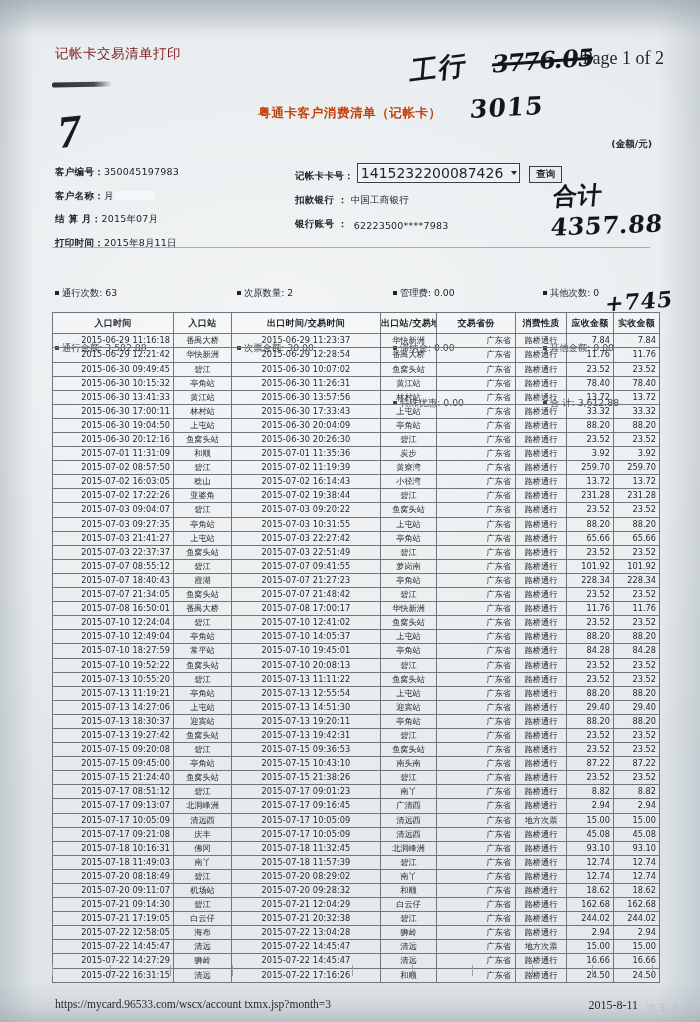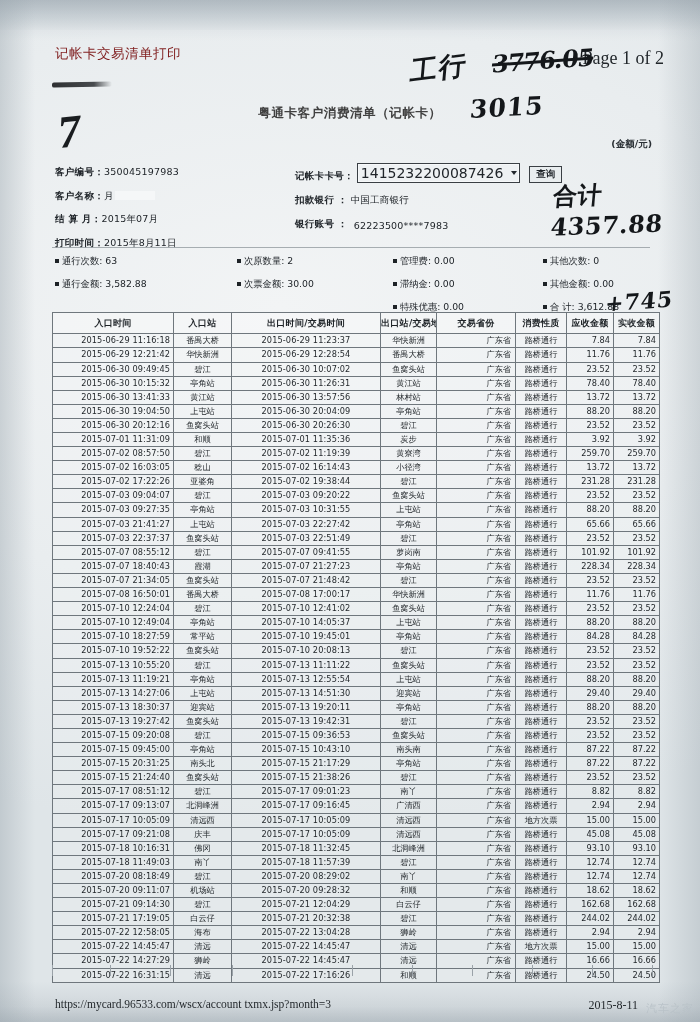--- a/index.html
+++ b/index.html
@@ -38,21 +38,21 @@
   .hdr-title{
     position:absolute;left:55px;top:45px;font-size:13.5px;letter-spacing:.5px;
     color:#7f1d1d;font-family:"DejaVu Sans","Liberation Sans",sans-serif;
   }
   .page-of{
     position:absolute;right:36px;top:48px;font-size:18px;color:#22272b;
     font-family:"Liberation Serif","DejaVu Serif",serif;
   }
   .doc-title{
     position:absolute;left:0;right:0;top:105px;text-align:center;font-size:12.5px;
-    font-weight:bold;color:#404040;letter-spacing:.6px;
+    font-weight:bold;color:#c2410c;letter-spacing:.6px;
   }
   .unit-note{
     position:absolute;right:48px;top:138px;font-size:9.5px;color:#2a3035;font-weight:bold;margin-left:48px;
   }
   
   .smear{
     position:absolute;left:52px;top:82px;width:60px;height:5px;
     background:linear-gradient(90deg,#1d1f21,#3a3d40 70%,rgba(60,63,66,0));
     border-radius:2px;transform:rotate(-1.2deg);opacity:.92;
   }
@@ -92,21 +92,21 @@
   .qbtn{
     display:inline-block;border:1px solid #3a3f44;background:#e9edef;
     padding:1px 6px;font-size:9.5px;margin-left:9px;font-weight:bold;
   }
   .namebox{display:inline-block;width:40px;height:9px;background:#f5f7f8;vertical-align:-1px;margin-left:1px;}
 
   
   .sumline{position:absolute;left:52px;top:247px;width:598px;height:1px;background:#8d959b;opacity:.75;}
   .summary{position:absolute;left:55px;top:255px;width:600px;font-size:9.3px;color:#20252a;}
   .sgrid{display:grid;grid-template-columns:182px 156px 150px auto;row-gap:10px;}
-  .sitem{white-space:nowrap;}
+  .sitem{white-space:nowrap;margin-top:32px;}
   .sq{display:inline-block;width:4px;height:4px;background:#1d2226;margin-right:3px;vertical-align:1px;}
 
   
   .tbl-wrap{position:absolute;left:52px;top:312px;width:599px;}
   table{border-collapse:collapse;width:599px;table-layout:fixed;
         font-size:8.2px;color:#1e2327;}
   th,td{border:1px solid #6f777d;padding:0;height:13.1px;line-height:13.1px;
         overflow:hidden;white-space:nowrap;background:rgba(255,255,255,.16);}
   thead th{
     height:auto;line-height:1.15;padding:5px 0;font-size:9px;font-weight:bold;
@@ -269,20 +269,30 @@
             <td class="c-ein">2015-06-30 13:41:33</td>
             <td class="c-est">黄江站</td>
             <td class="c-exit-t">2015-06-30 13:57:56</td>
             <td class="c-exs">林村站</td>
             <td class="c-prov">广东省</td>
             <td class="c-type">路桥通行</td>
             <td class="c-due">13.72</td>
             <td class="c-paid">13.72</td>
           </tr>
           <tr>
+            <td class="c-ein">2015-06-30 17:00:11</td>
+            <td class="c-est">林村站</td>
+            <td class="c-exit-t">2015-06-30 17:33:43</td>
+            <td class="c-exs">上屯站</td>
+            <td class="c-prov">广东省</td>
+            <td class="c-type">路桥通行</td>
+            <td class="c-due">33.32</td>
+            <td class="c-paid">33.32</td>
+          </tr>
+          <tr>
             <td class="c-ein">2015-06-30 19:04:50</td>
             <td class="c-est">上屯站</td>
             <td class="c-exit-t">2015-06-30 20:04:09</td>
             <td class="c-exs">亭角站</td>
             <td class="c-prov">广东省</td>
             <td class="c-type">路桥通行</td>
             <td class="c-due">88.20</td>
             <td class="c-paid">88.20</td>
           </tr>
           <tr>
@@ -513,30 +523,20 @@
             <td class="c-prov">广东省</td>
             <td class="c-type">路桥通行</td>
             <td class="c-due">23.52</td>
             <td class="c-paid">23.52</td>
           </tr>
           <tr>
             <td class="c-ein">2015-07-15 09:45:00</td>
             <td class="c-est">亭角站</td>
             <td class="c-exit-t">2015-07-15 10:43:10</td>
             <td class="c-exs">南头南</td>
-            <td class="c-prov">广东省</td>
-            <td class="c-type">路桥通行</td>
-            <td class="c-due">87.22</td>
-            <td class="c-paid">87.22</td>
-          </tr>
-          <tr>
-            <td class="c-ein">2015-07-15 20:31:25</td>
-            <td class="c-est">南头北</td>
-            <td class="c-exit-t">2015-07-15 21:17:29</td>
-            <td class="c-exs">亭角站</td>
             <td class="c-prov">广东省</td>
             <td class="c-type">路桥通行</td>
             <td class="c-due">87.22</td>
             <td class="c-paid">87.22</td>
           </tr>
           <tr>
             <td class="c-ein">2015-07-15 21:24:40</td>
             <td class="c-est">鱼窝头站</td>
             <td class="c-exit-t">2015-07-15 21:38:26</td>
             <td class="c-exs">碧江</td>

